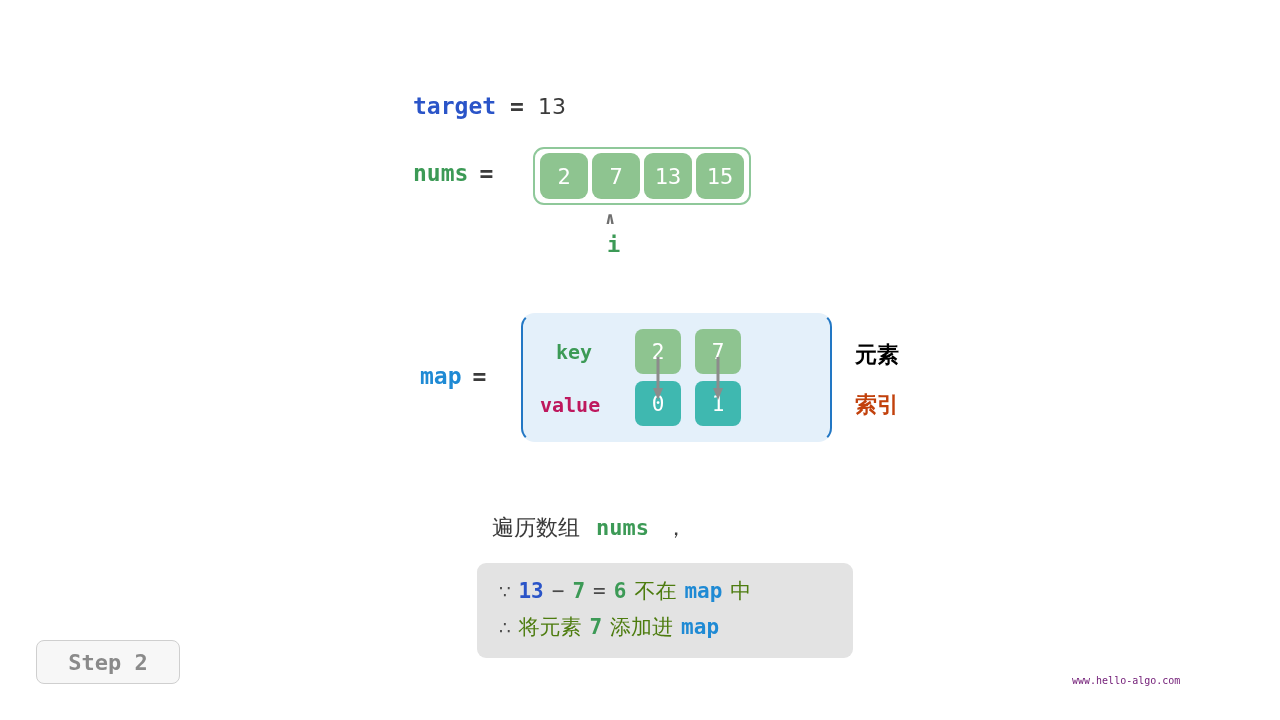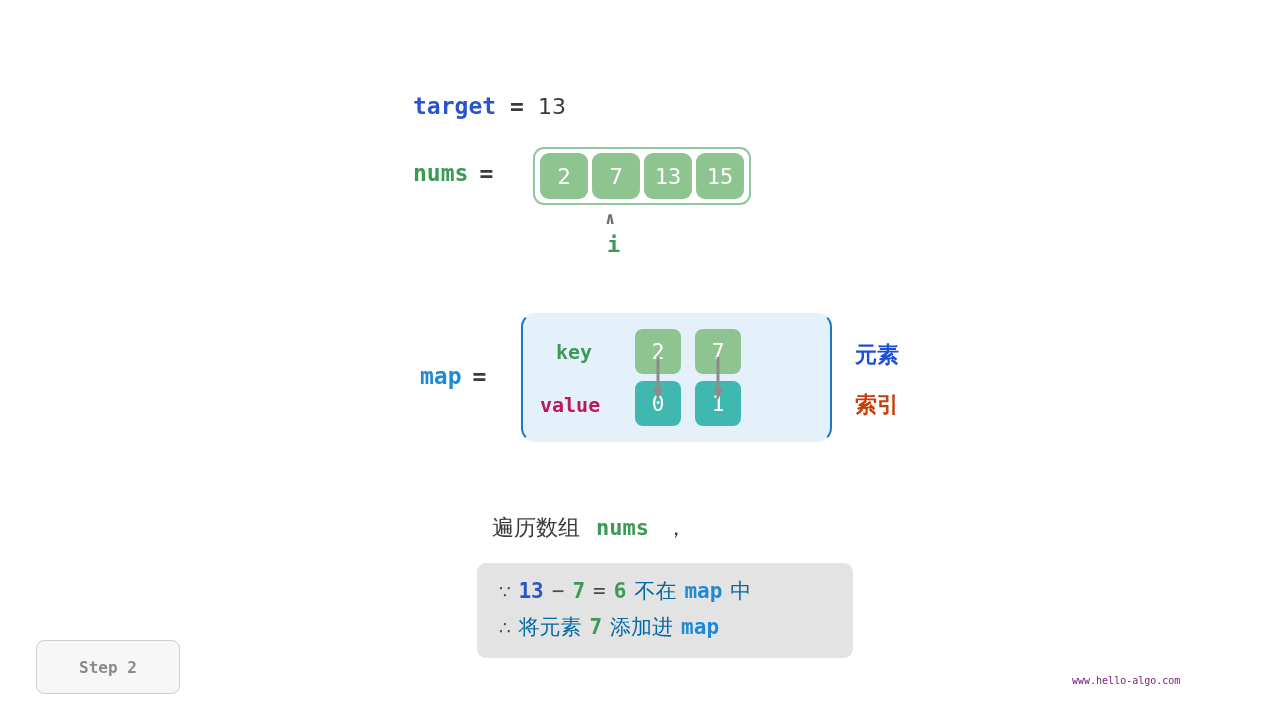--- a/index.html
+++ b/index.html
@@ -163,21 +163,21 @@
   .arrow0 { left: 131px; }
   .arrow1 { left: 191px; }
 
   
   .side-note {
     position: absolute;
     font-size: 22px;
     font-weight: bold;
     font-family: "DejaVu Sans", sans-serif;
   }
-  #note-element { left: 855px; top: 340px; color: #1d4ed8; }
+  #note-element { left: 855px; top: 340px; color: #000000; }
   #note-index   { left: 855px; top: 390px; color: #c2410c; }
 
   
   #desc-line {
     left: 492px;
     top: 513px;
     font-size: 22px;
     color: #3b3b3b;
     display: flex;
     align-items: baseline;
@@ -203,41 +203,41 @@
   .callout-line {
     display: flex;
     align-items: baseline;
     font-size: 21px;
     color: #2e2e2e;
     line-height: 1.7;
     gap: 8px;
     white-space: nowrap;
   }
   .callout-line .sym   { color: #4a4a4a; font-size: 18px; }
-  .callout-line .cn    { color: #0369a1; }
+  .callout-line .cn    { color: #4d7c0f; }
   .callout-line .num-b { color: #2a54c8; font-family: "DejaVu Sans Mono", monospace; font-weight: bold; }
   .callout-line .num-g { color: #3c9a56; font-family: "DejaVu Sans Mono", monospace; font-weight: bold; }
   .callout-line .op    { color: #4a4a4a; font-family: "DejaVu Sans Mono", monospace; }
   .callout-line .map-c { color: #1f8ad4; font-family: "DejaVu Sans Mono", monospace; font-weight: bold; }
 
   
   #step-badge {
     left: 36px;
     top: 640px;
     width: 144px;
-    height: 54px;
+    height: 44px;
     background: #f7f7f7;
     border: 1.5px solid #cfcfcf;
     border-radius: 8px;
     display: flex;
     align-items: center;
     justify-content: center;
     color: #8a8a8a;
     font-family: "DejaVu Sans Mono", monospace;
-    font-size: 16px;
+    font-size: 22px;
     font-weight: bold;
     box-sizing: border-box;
   }
 
   
   #watermark {
     left: 1072px;
     top: 675px;
     color: #701a75;
     font-family: "DejaVu Sans Mono", monospace;

